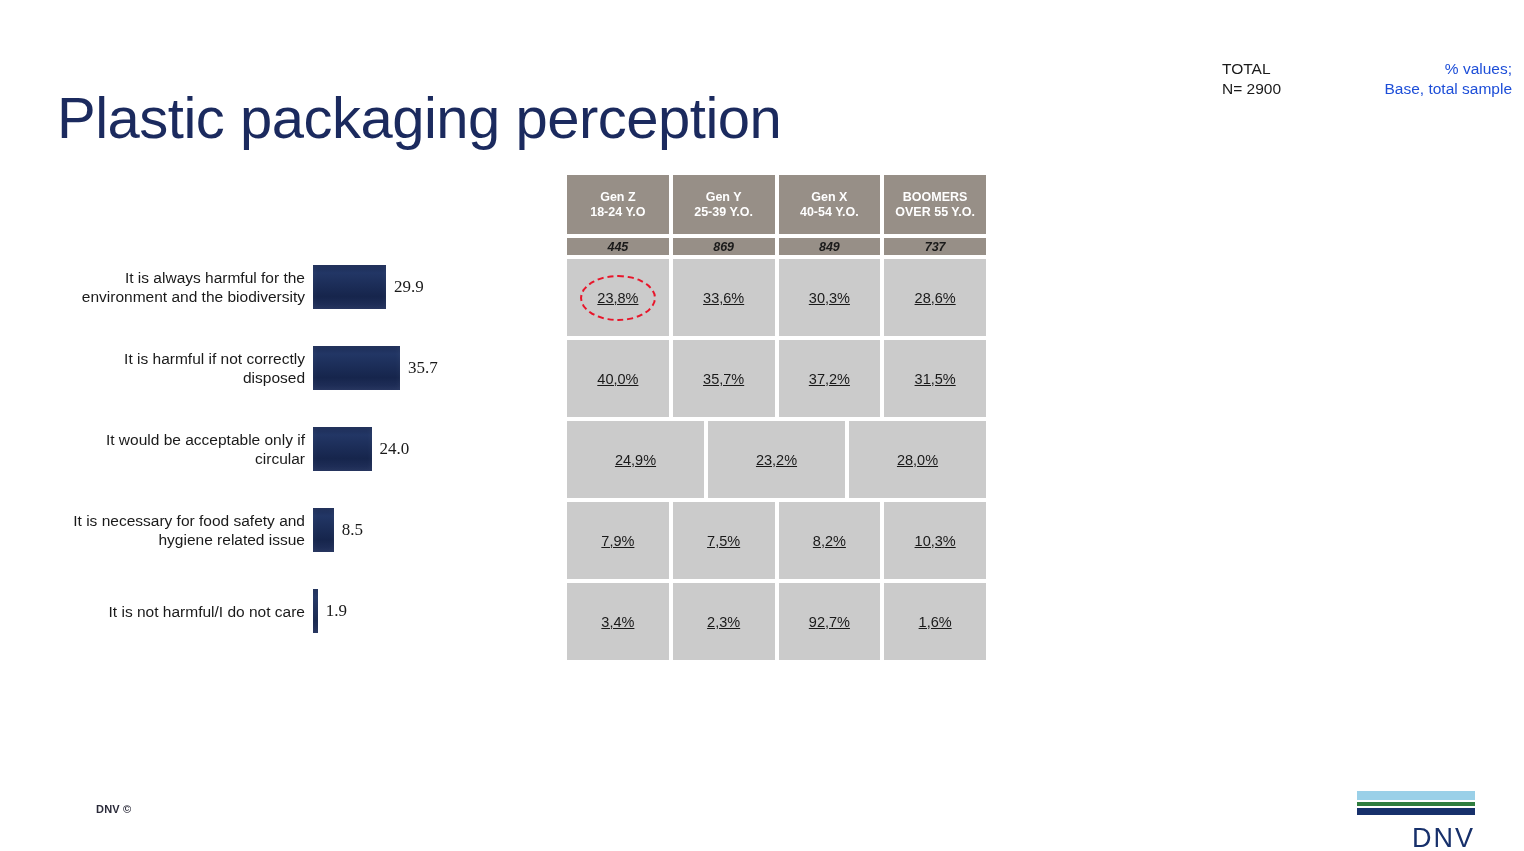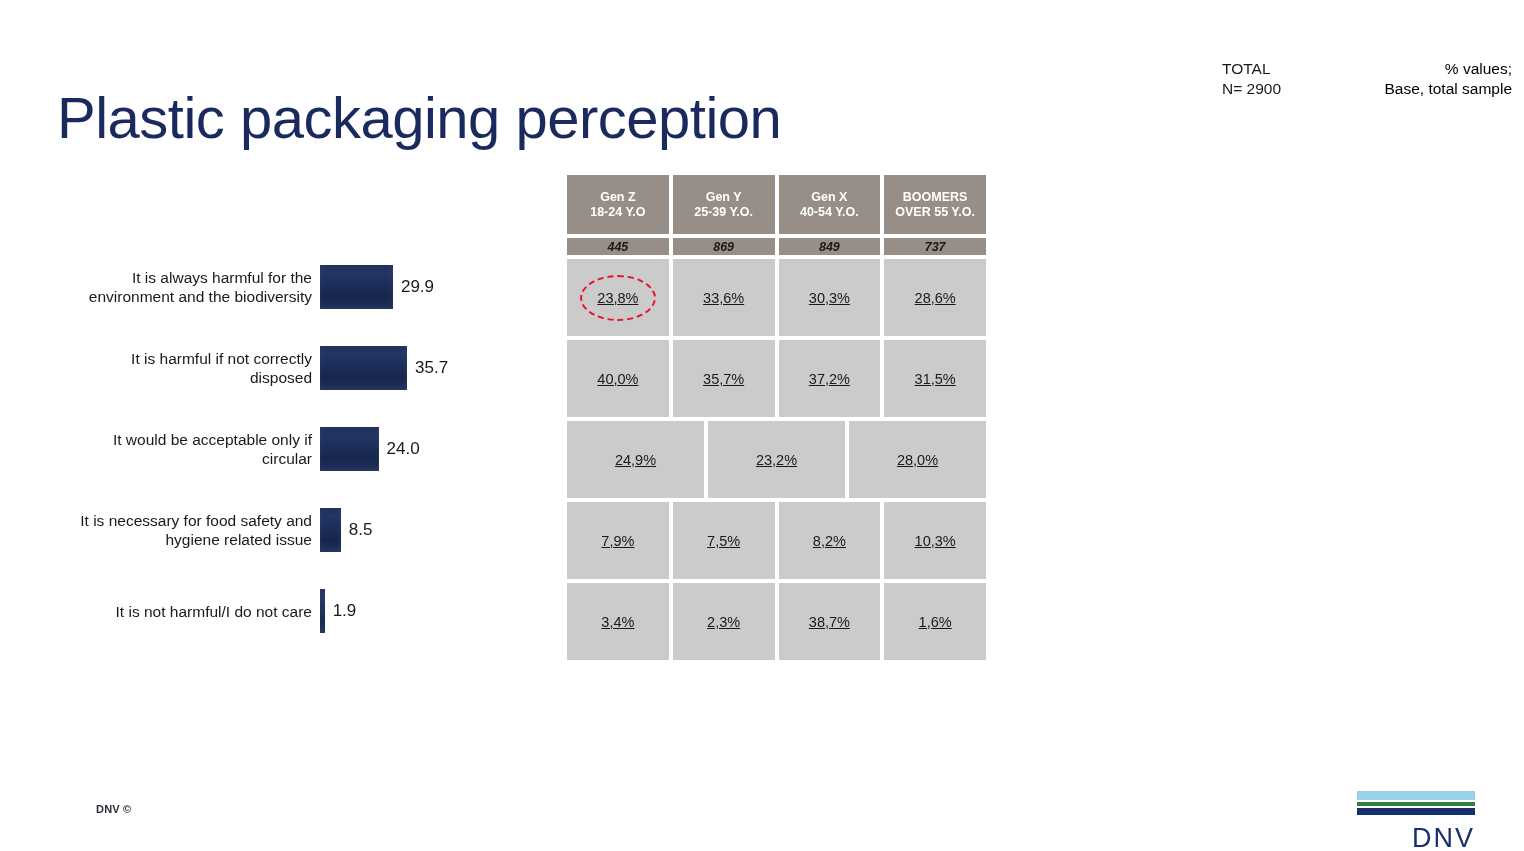--- a/index.html
+++ b/index.html
@@ -50,29 +50,28 @@
     font-size: 15.5px;
     line-height: 20px;
   }
   .meta-row {
     display: flex;
     justify-content: space-between;
     white-space: nowrap;
     align-items: center;
   }
   .meta-left { color: #1a1a1a; }
-  .meta-right { color: #000000; }
+  .meta-right { color: #1d4ed8; }
 
   
   #bar-chart {
     position: absolute;
     left: 0px;
     top: 246px;
     width: 540px;
-    padding-left: 7px;
   }
   .bar-row {
     position: relative;
     height: 81px;
   }
   .bar-row .label-wrap {
     position: absolute;
     left: 60px;
     width: 245px;
     text-align: right;
@@ -93,20 +92,21 @@
   .bar {
     height: 44px;
     background: linear-gradient(180deg,#1d2d57 0%, #223665 18%, #16254c 72%, #22315c 100%);
     box-shadow: inset 0 0 6px rgba(255,255,255,0.06);
   }
   .bar-value {
     margin-left: 8px;
     font-size: 17px;
     color: #1a1a1a;
     white-space: nowrap;
+    font-family: Liberation Serif, serif;
   }
 
   
   #gen-table {
     position: absolute;
     left: 567px;
     top: 175px;
     width: 419px;
   }
   .t-row {
@@ -313,21 +313,21 @@
     <div class="t-row data-row">
       <div class="t-cell">7,9%</div>
       <div class="t-cell">7,5%</div>
       <div class="t-cell">8,2%</div>
       <div class="t-cell">10,3%</div>
     </div>
 
     <div class="t-row data-row">
       <div class="t-cell">3,4%</div>
       <div class="t-cell">2,3%</div>
-      <div class="t-cell">38,7%</div>
+      <div class="t-cell">92,7%</div>
       <div class="t-cell">1,6%</div>
     </div>
 
   </div>
 
   <div id="footer-copy">DNV ©</div>
 
   <div id="dnv-logo">
     <div class="stripe-lightblue"></div>
     <div class="stripe-gap"></div>

